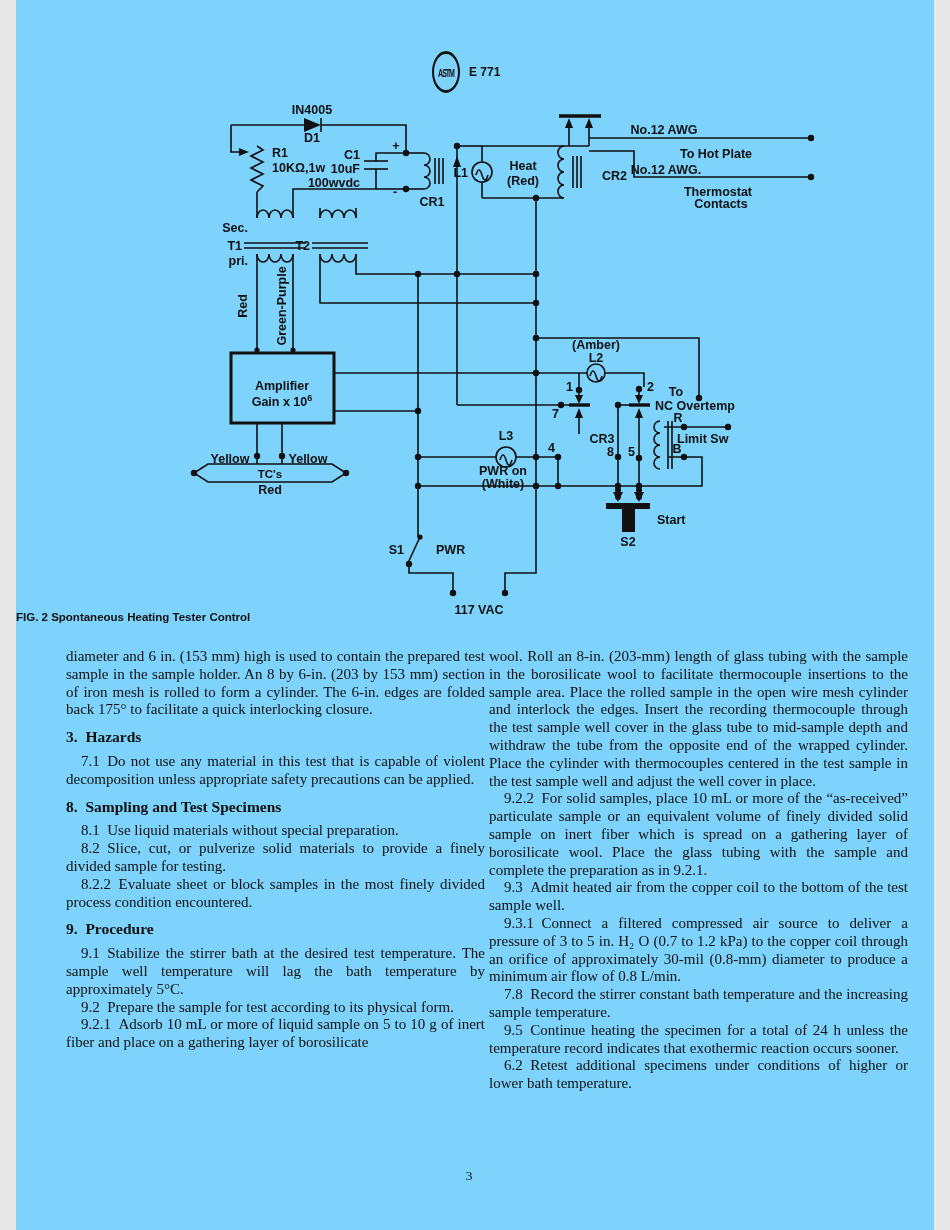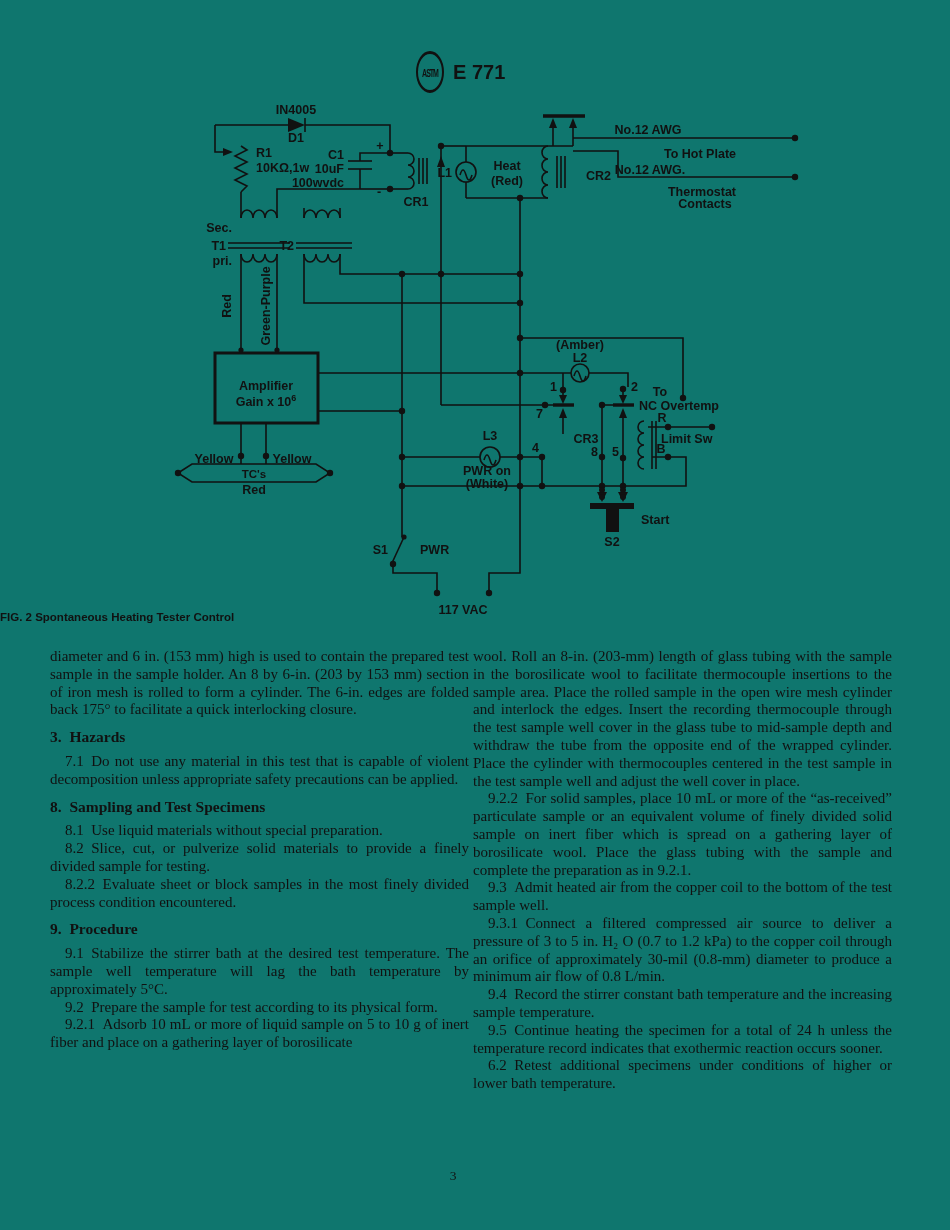--- a/index.html
+++ b/index.html
@@ -1,22 +1,22 @@
 <!DOCTYPE html>
 <html><head>
 <meta charset="utf-8">
 <style>
   html,body{margin:0;padding:0;background:#e8e8e8;}
-  #page{position:relative;width:950px;height:1230px;background:#0f766e;margin:0 auto;
-        font-family:"Liberation Serif", serif;color:#111;overflow:hidden;}
+  #page{position:relative;width:874px;height:1230px;background:#7dd3fc;margin:0 auto;
+        font-family:"Liberation Serif", serif;color:#111;overflow:hidden;padding-left:44px;}
   #hdr{position:absolute;top:58px;left:416px;display:flex;align-items:center;gap:9px;}
   #logo{width:24px;height:24px;border:2px solid #111;border-radius:50%;display:flex;
         align-items:center;justify-content:center;font-family:"Liberation Sans",sans-serif;
         font-size:7px;font-weight:bold;letter-spacing:-1px;transform:scaleY(1.5);overflow:hidden;}
-  #desig{font-family:"Liberation Sans",sans-serif;font-weight:bold;font-size:20px;}
+  #desig{font-family:"Liberation Sans",sans-serif;font-weight:bold;font-size:12px;}
   #diagram{position:absolute;top:93px;left:0;width:950px;height:517px;margin-top:8px;}
   #figcap{position:absolute;top:611px;left:0;width:906px;text-align:left;
           font-family:"Liberation Sans",sans-serif;font-weight:bold;font-size:11.5px;}
   .col{position:absolute;top:648px;width:419px;font-size:15px;line-height:17.8px;
        text-align:justify;}
   #colL{left:50px;} #colR{left:473px;}
   .col p{margin:0;}
   .col p.ind{text-indent:15px;}
   .col h3{font-size:15.5px;margin:9px 0 7px 0;font-weight:bold;}
   #pageno{position:absolute;top:1168px;left:0;width:906px;text-align:center;font-size:13.5px;}
@@ -315,20 +315,20 @@
     <p class="ind">9.1 Stabilize the stirrer bath at the desired test temperature. The sample well temperature will lag the bath temperature by approximately 5°C.</p>
     <p class="ind">9.2 Prepare the sample for test according to its physical form.</p>
     <p class="ind">9.2.1 Adsorb 10 mL or more of liquid sample on 5 to 10 g of inert fiber and place on a gathering layer of borosilicate</p>
   </div>
 
   <div id="colR" class="col">
     <p>wool. Roll an 8-in. (203-mm) length of glass tubing with the sample in the borosilicate wool to facilitate thermocouple insertions to the sample area. Place the rolled sample in the open wire mesh cylinder and interlock the edges. Insert the recording thermocouple through the test sample well cover in the glass tube to mid-sample depth and withdraw the tube from the opposite end of the wrapped cylinder. Place the cylinder with thermocouples centered in the test sample in the test sample well and adjust the well cover in place.</p>
     <p class="ind">9.2.2 For solid samples, place 10 mL or more of the “as-received” particulate sample or an equivalent volume of finely divided solid sample on inert fiber which is spread on a gathering layer of borosilicate wool. Place the glass tubing with the sample and complete the preparation as in 9.2.1.</p>
     <p class="ind">9.3 Admit heated air from the copper coil to the bottom of the test sample well.</p>
     <p class="ind">9.3.1 Connect a filtered compressed air source to deliver a pressure of 3 to 5 in. H₂ O (0.7 to 1.2 kPa) to the copper coil through an orifice of approximately 30-mil (0.8-mm) diameter to produce a minimum air flow of 0.8 L/min.</p>
-    <p class="ind">9.4 Record the stirrer constant bath temperature and the increasing sample temperature.</p>
+    <p class="ind">7.8 Record the stirrer constant bath temperature and the increasing sample temperature.</p>
     <p class="ind">9.5 Continue heating the specimen for a total of 24 h unless the temperature record indicates that exothermic reaction occurs sooner.</p>
     <p class="ind">6.2 Retest additional specimens under conditions of higher or lower bath temperature.</p>
   </div>
 
   <div id="pageno">3</div>
 
 </div>
 
 </body></html>

